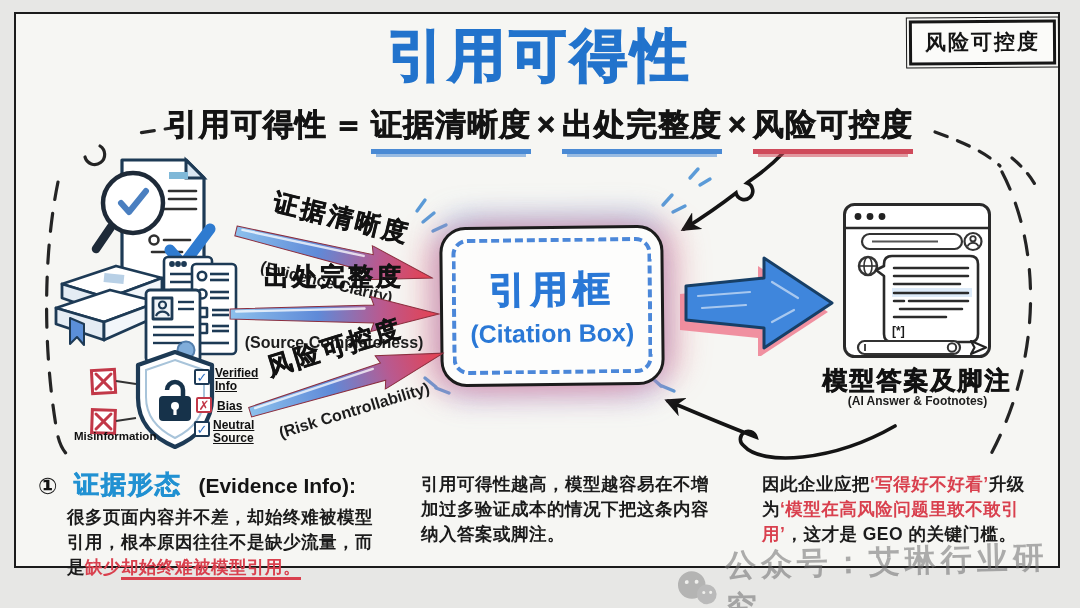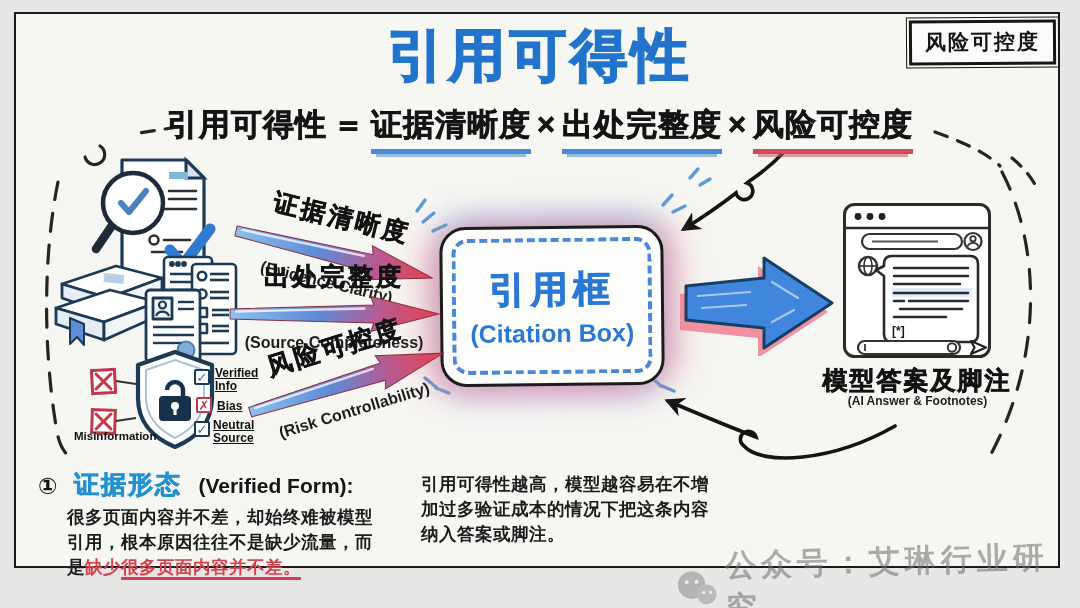--- a/index.html
+++ b/index.html
@@ -333,28 +333,29 @@
   <circle cx="110" cy="145.5" r="4.2" fill="none" stroke="#333" stroke-width="2"></circle>
   <polygon points="129,139 144,145.5 129,152 132.5,145.5" fill="none" stroke="#222" stroke-width="2.2" stroke-linejoin="round"></polygon>
 </svg>
 <div class="abs out-cn">模型答案及脚注</div>
 <div class="abs out-en">(AI Answer &amp; Footnotes)</div>
 
 <div class="abs note" id="note1">
   <div class="note-head">
     <span class="note-num">①</span>
     <span class="note-cn">证据形态</span>
-    <span class="note-en">(Verified Form):</span>
+    <span class="note-en">(Evidence Info):</span>
   </div>
-  <div class="note-body"><span>很多页面内容并不差，却始终难被模型引用，根本原因往往不是缺少流量，而是</span><span class="seg-red">缺少</span><span class="seg-red-u">很多页面内容并不差。</span></div>
+  <div class="note-body"><span>很多页面内容并不差，却始终难被模型引用，根本原因往往不是缺少流量，而是</span><span class="seg-red">缺少</span><span class="seg-red-u">却始终难被模型引用。</span></div>
 </div>
 <div class="abs note" id="note2">
   <div class="note-body"><span>引用可得性越高，模型越容易在不增加过多验证成本的情况下把这条内容纳入答案或脚注。</span></div>
 </div>
 <div class="abs note" id="note3">
+  <div class="note-body"><span>因此企业应把</span><span class="seg-red">‘写得好不好看’</span><span>升级为</span><span class="seg-red">‘模型在高风险问题里敢不敢引用’</span><span>，这才是 GEO 的关键门槛。</span></div>
 </div>
 
 <div class="abs watermark">
   <svg class="wm-icon" width="42" height="40" viewBox="0 0 42 40">
     <circle cx="16" cy="17" r="14" fill="#8b8b8b"></circle>
     <circle cx="11" cy="14" r="2" fill="#f6f6f3"></circle>
       <circle cx="21" cy="14" r="2" fill="#f6f6f3"></circle>
     <circle cx="31" cy="27" r="10" fill="#979797"></circle>
     <circle cx="28" cy="25" r="1.6" fill="#f6f6f3"></circle>
       <circle cx="35" cy="25" r="1.6" fill="#f6f6f3"></circle>

